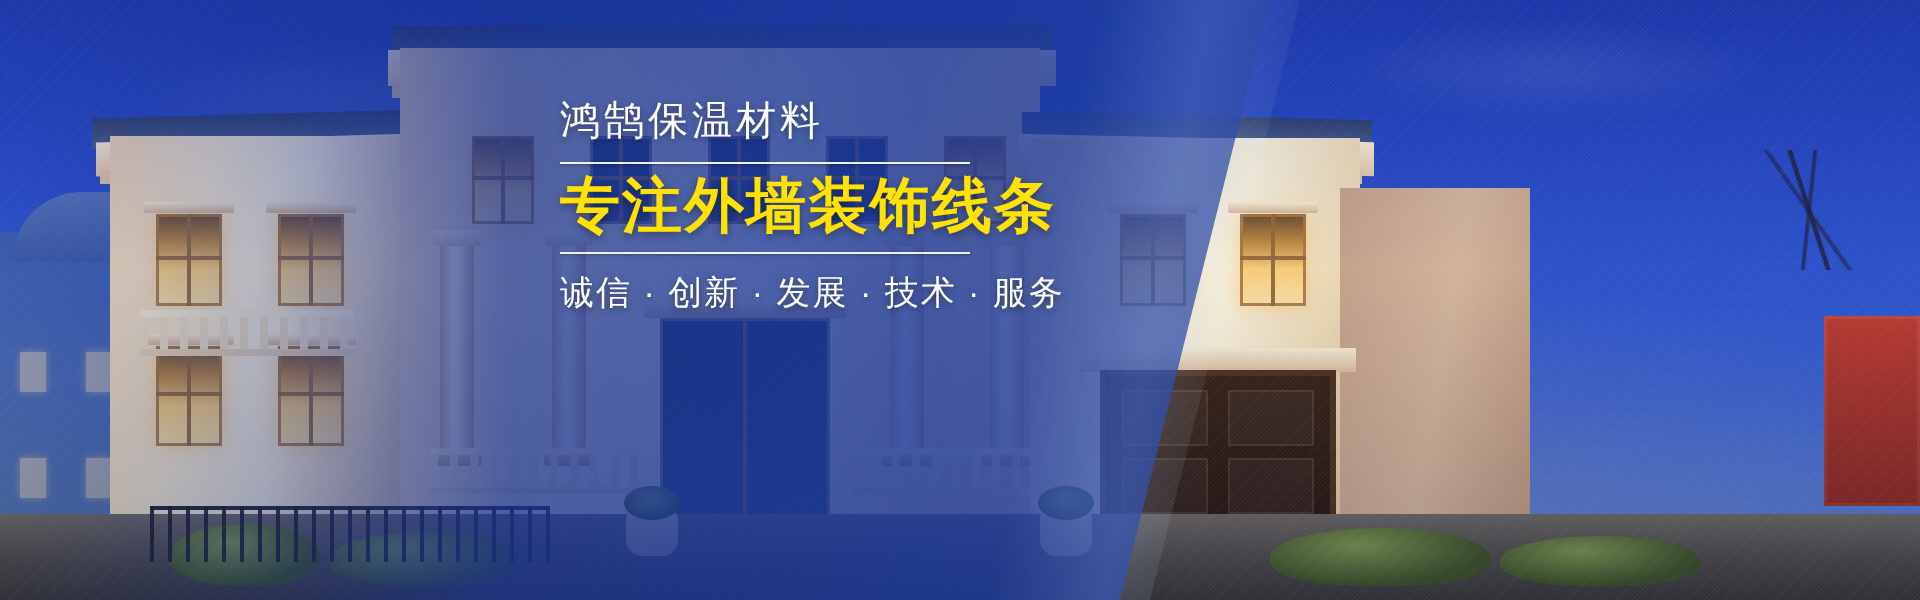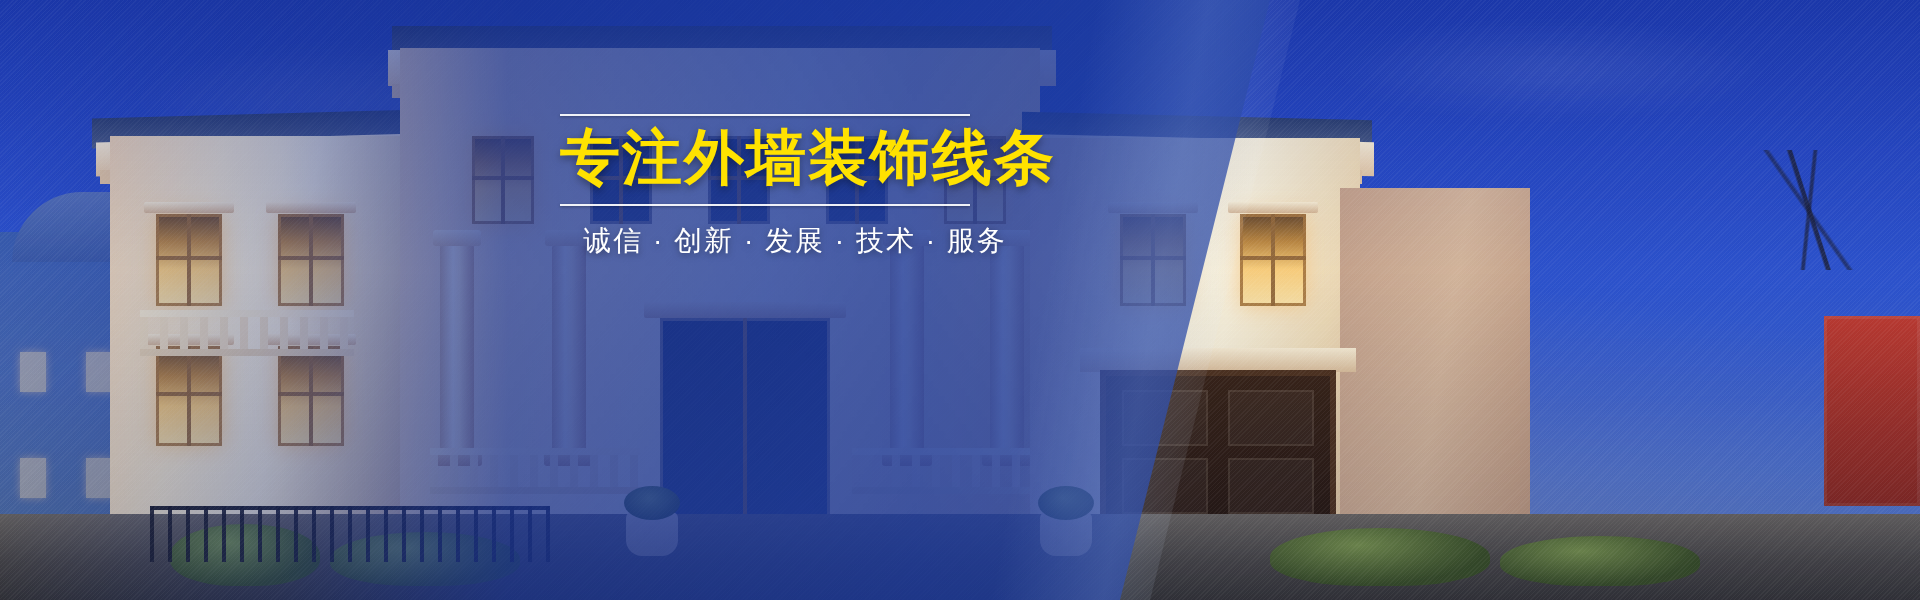--- a/index.html
+++ b/index.html
@@ -252,24 +252,23 @@
   .headline {
     color:#ffe200;
     font-size:60px; font-weight:bold; letter-spacing:2px;
     line-height:1.06; white-space:nowrap;
     text-shadow:0 3px 9px rgba(0,0,0,.40);
   }
   .headline + .headline { margin-top:4px; }
 
   .tagline {
     color:#ffffff;
-    font-size:28px; font-weight:400; letter-spacing:2px;
+    font-size:34px; font-weight:400; letter-spacing:2px;
     white-space:nowrap;
     text-shadow:0 2px 7px rgba(0,0,0,.42);
-    text-align:center;
   }
 </style>
 </head>
 <body>
 
 <div id="banner">
 
   <div class="photo">
 
     <div class="sky"></div>
@@ -404,19 +403,20 @@
     <div class="branch"></div>
 
     <div class="tone"></div>
     <div class="texture"></div>
   </div>
 
   <div class="overlay-panel"></div>
   <div class="overlay-edge"></div>
 
   <div class="textblock">
+    <div class="brand">鸿鹄保温材料</div>
     <div class="rule"></div>
     <div class="headline">专注外墙装饰线条</div>
     <div class="rule lower"></div>
     <div class="tagline">诚信 · 创新 · 发展 · 技术 · 服务</div>
   </div>
 
 </div>
 
 </body></html>

